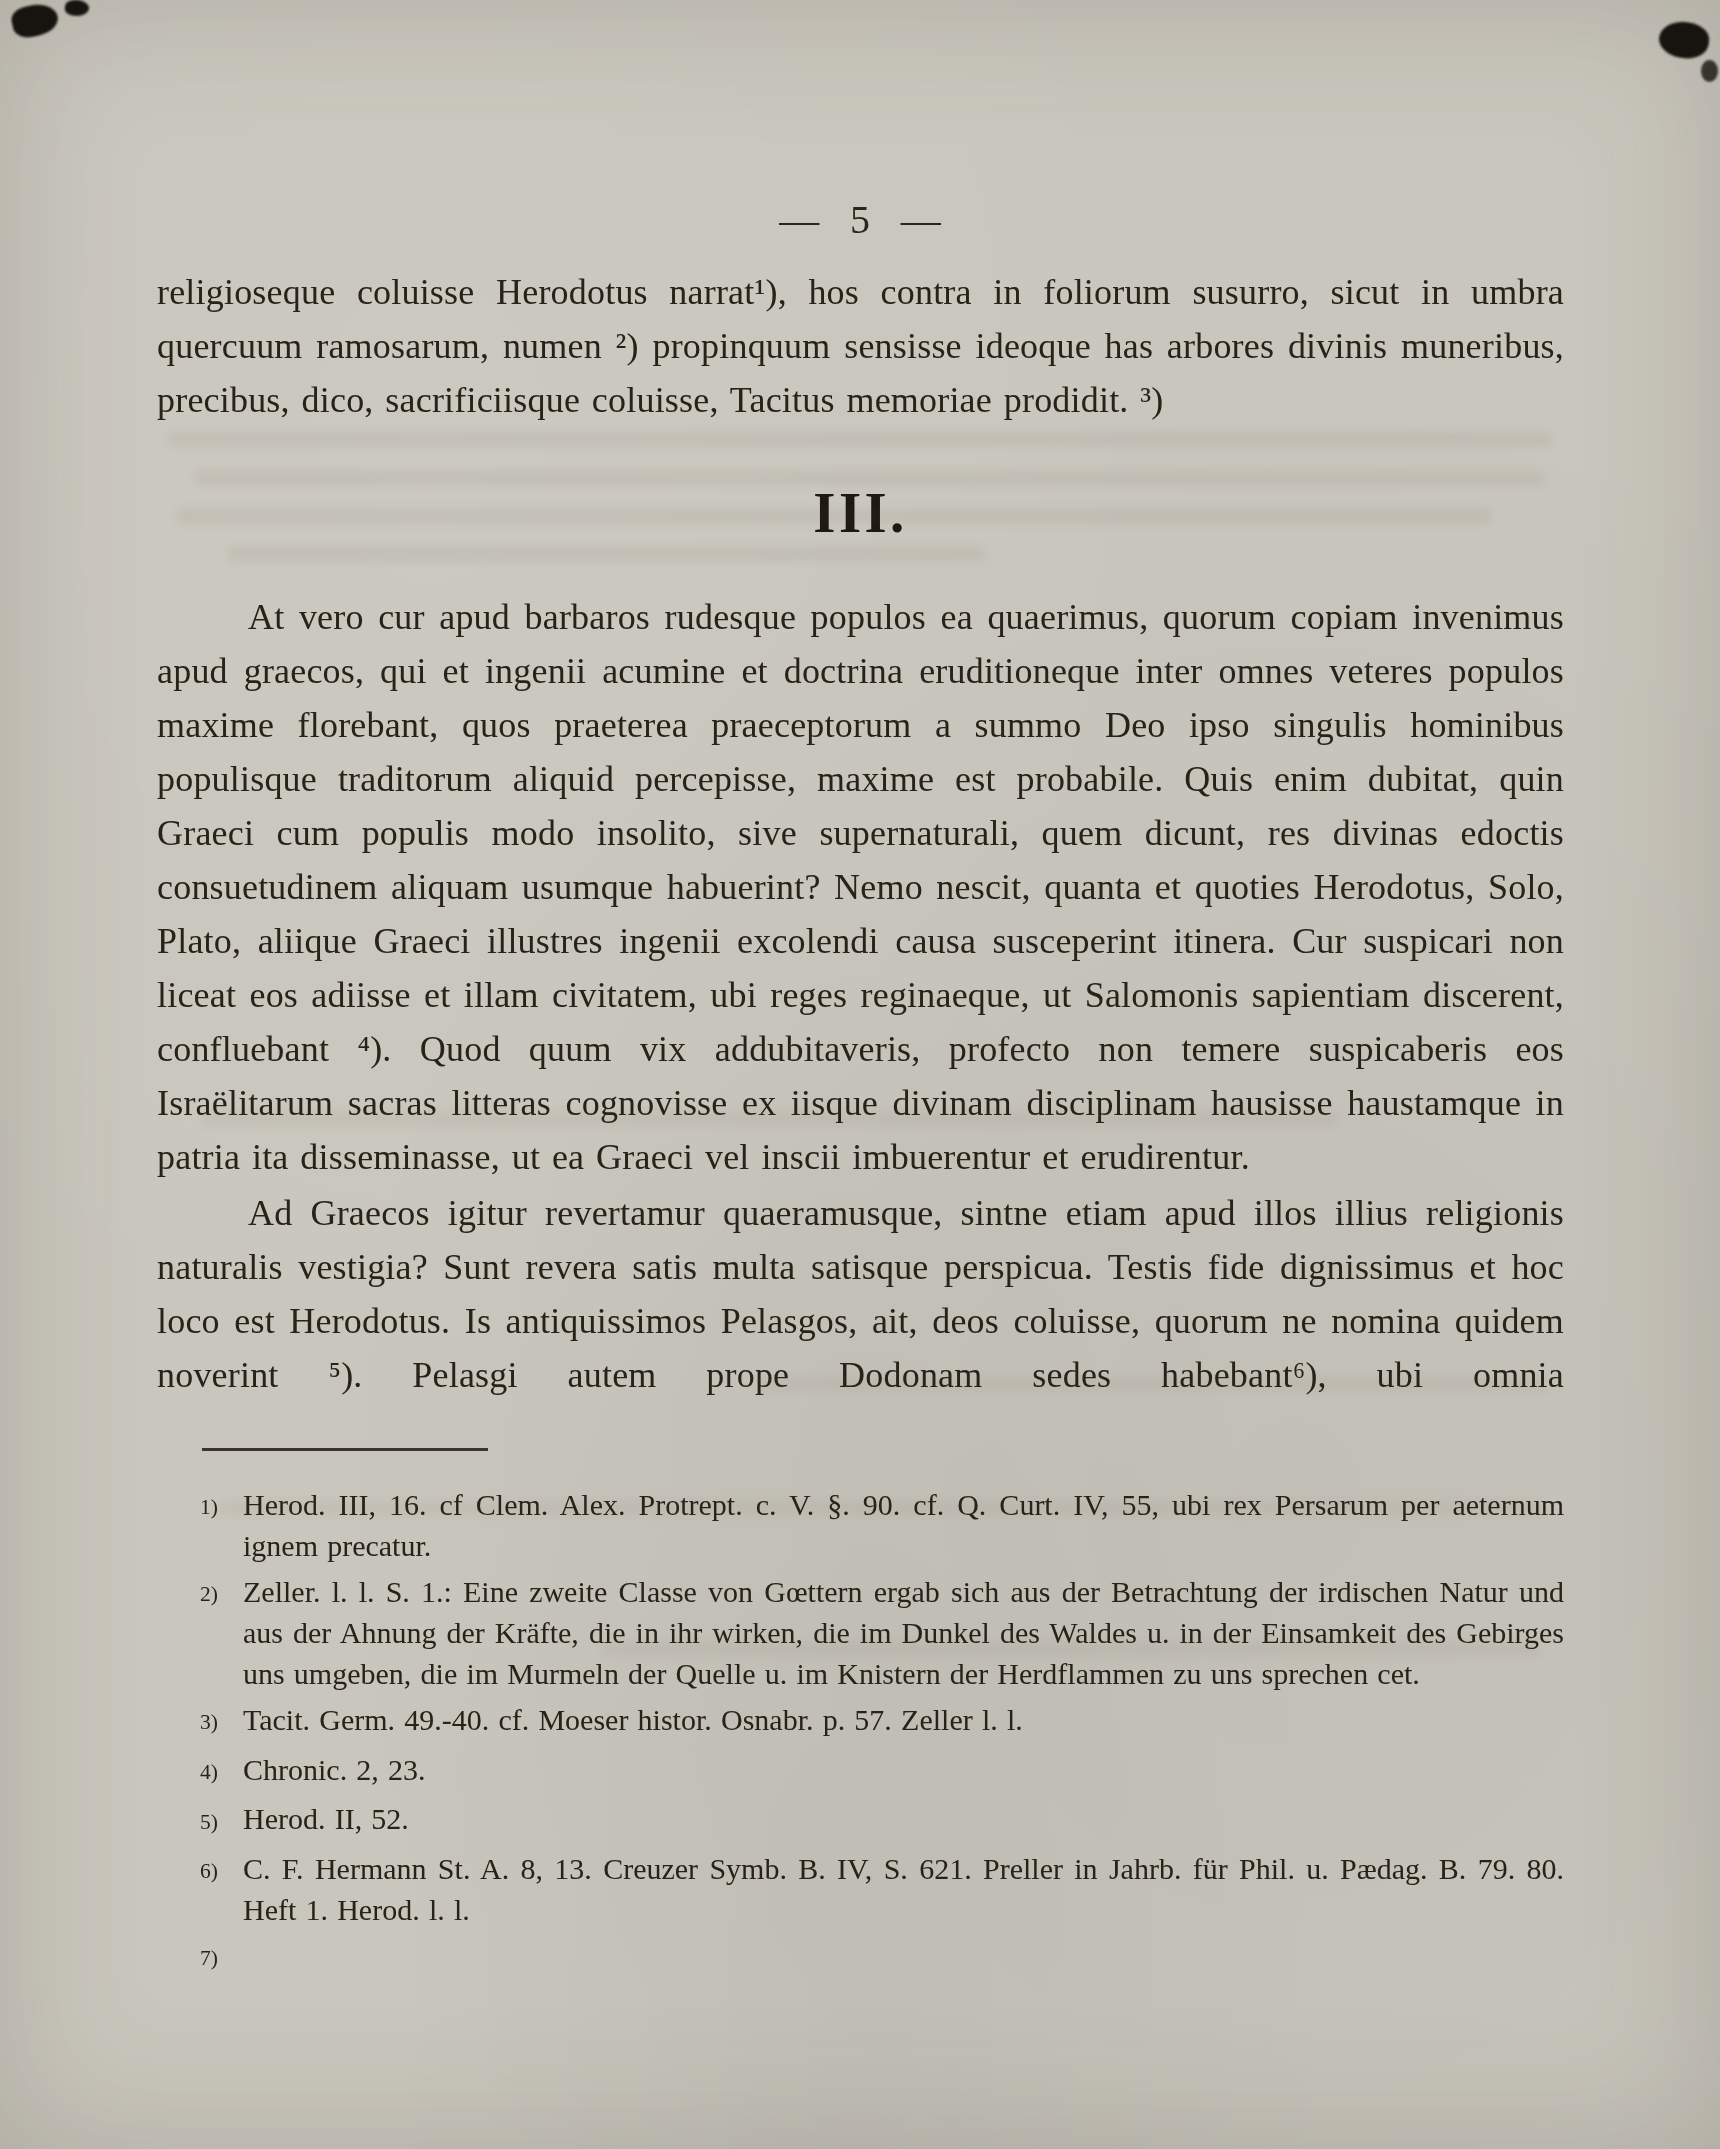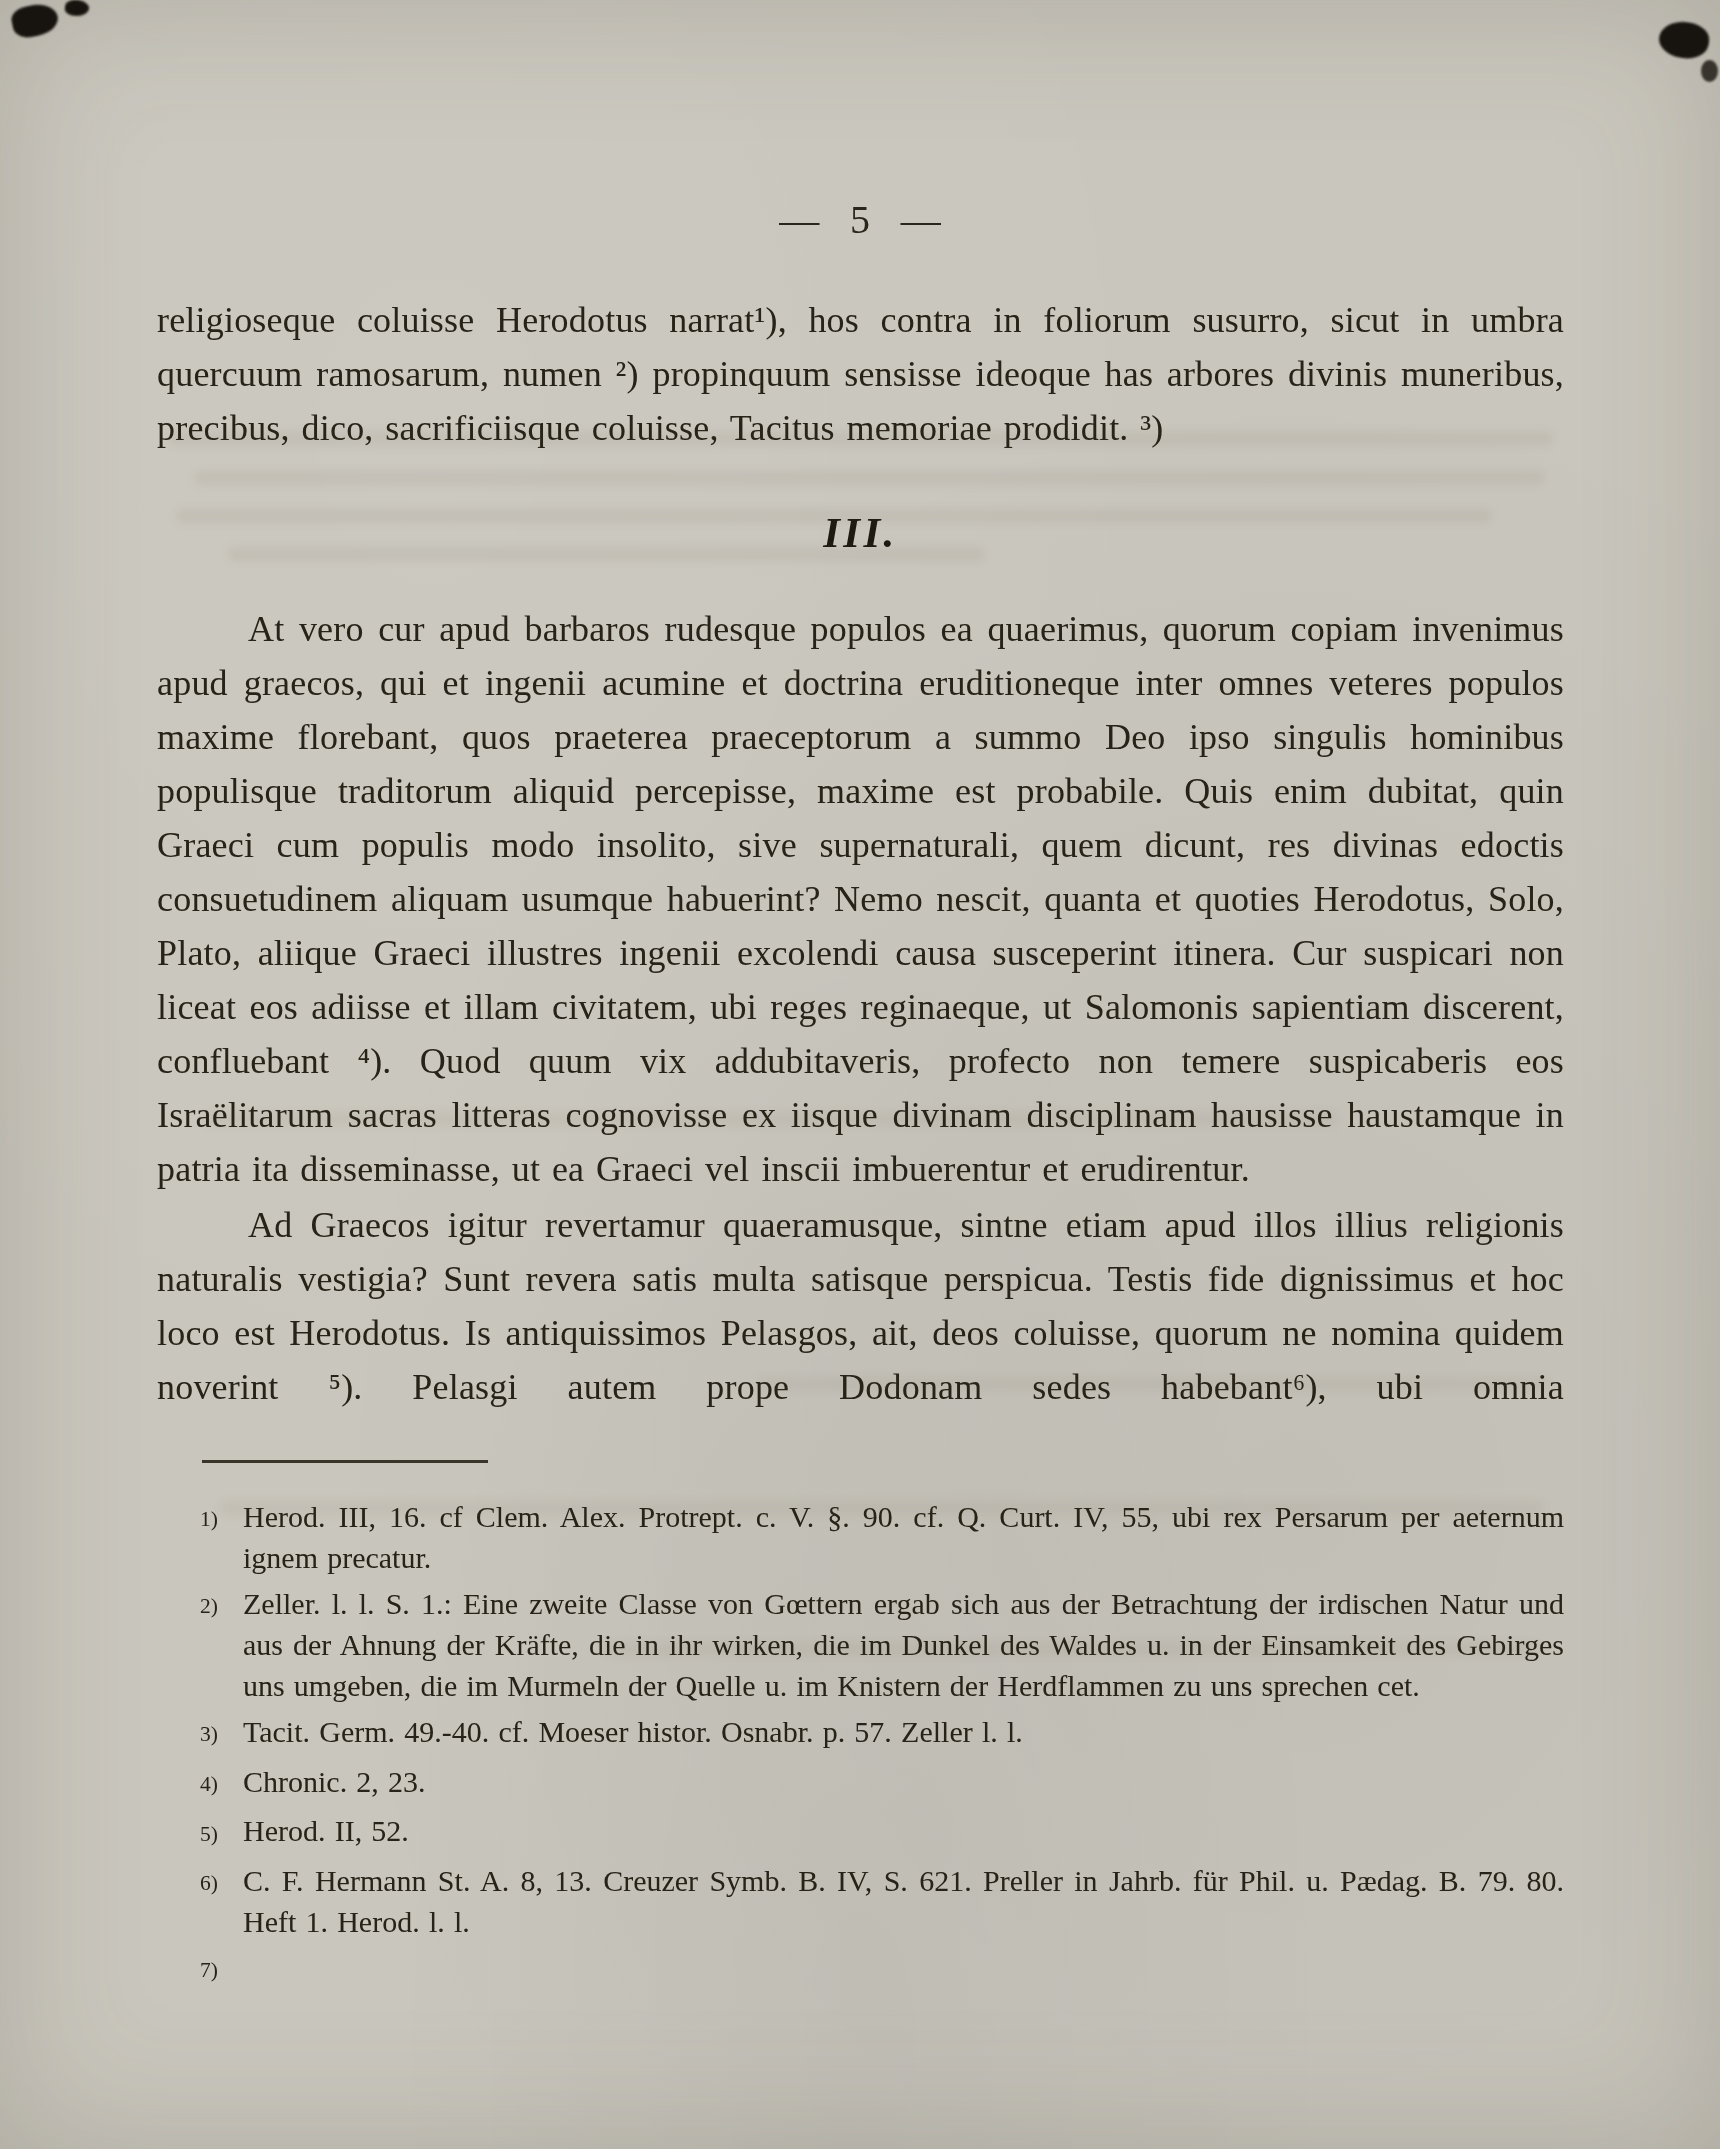--- a/index.html
+++ b/index.html
@@ -56,34 +56,33 @@
   }
 
   .para {
     margin: 0;
     font-size: 36px;
     line-height: 54px;
     text-align: justify;
     letter-spacing: 0.2px;
     word-spacing: 2.6px;
   }
-  .intro { margin-top: 50px; }
+  .intro { margin-top: 22px; }
   .indent { text-indent: 91px; }
   .body-para { margin-top: 16px; }
   .para + .para { margin-top: 1.7px; }
   .last-para { text-align-last: justify; font-family: Liberation Serif, serif; }
 
   .section-heading {
     margin: 53px 0 45px 0;
     text-align: center;
-    font-size: 43px;
+    font-size: 57px;
     font-weight: bold;
     letter-spacing: 3.4px;
     color: #1e1a12;
-    font-style: italic;
   }
 
   
   .footnote-rule {
     width: 286px;
     border: 0;
     border-top: 3.4px solid #3a342a;
     margin: 46px 0 33px 45px;
   }
   .footnotes {

